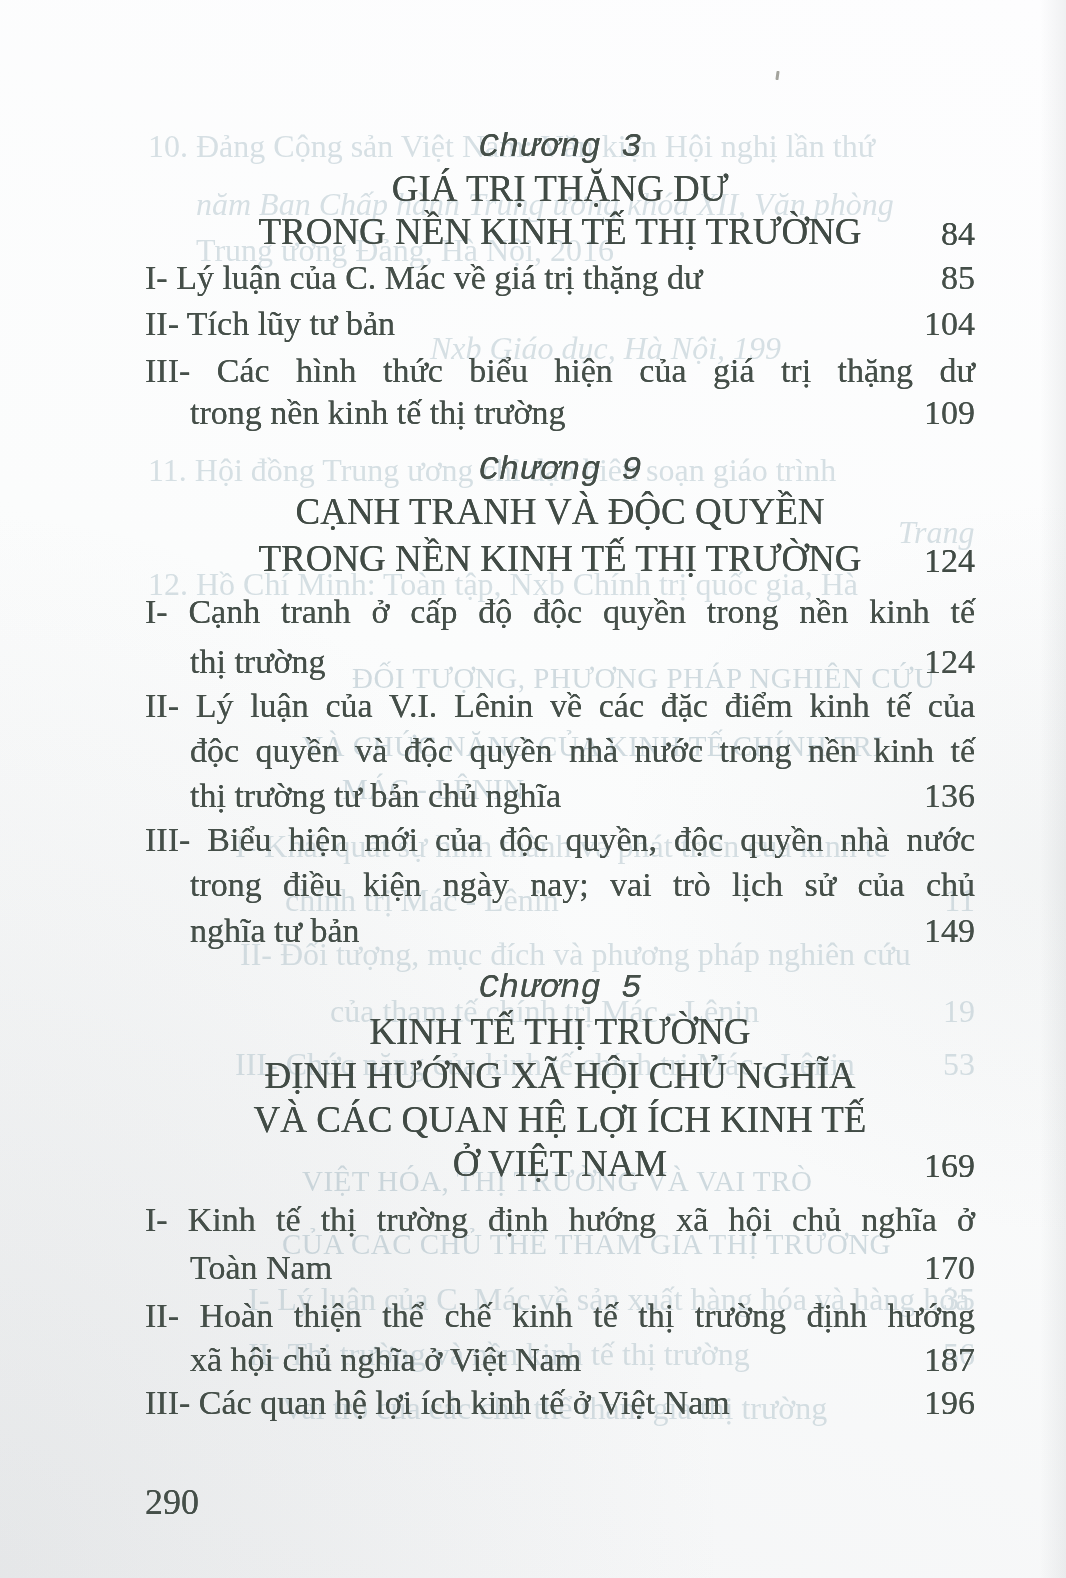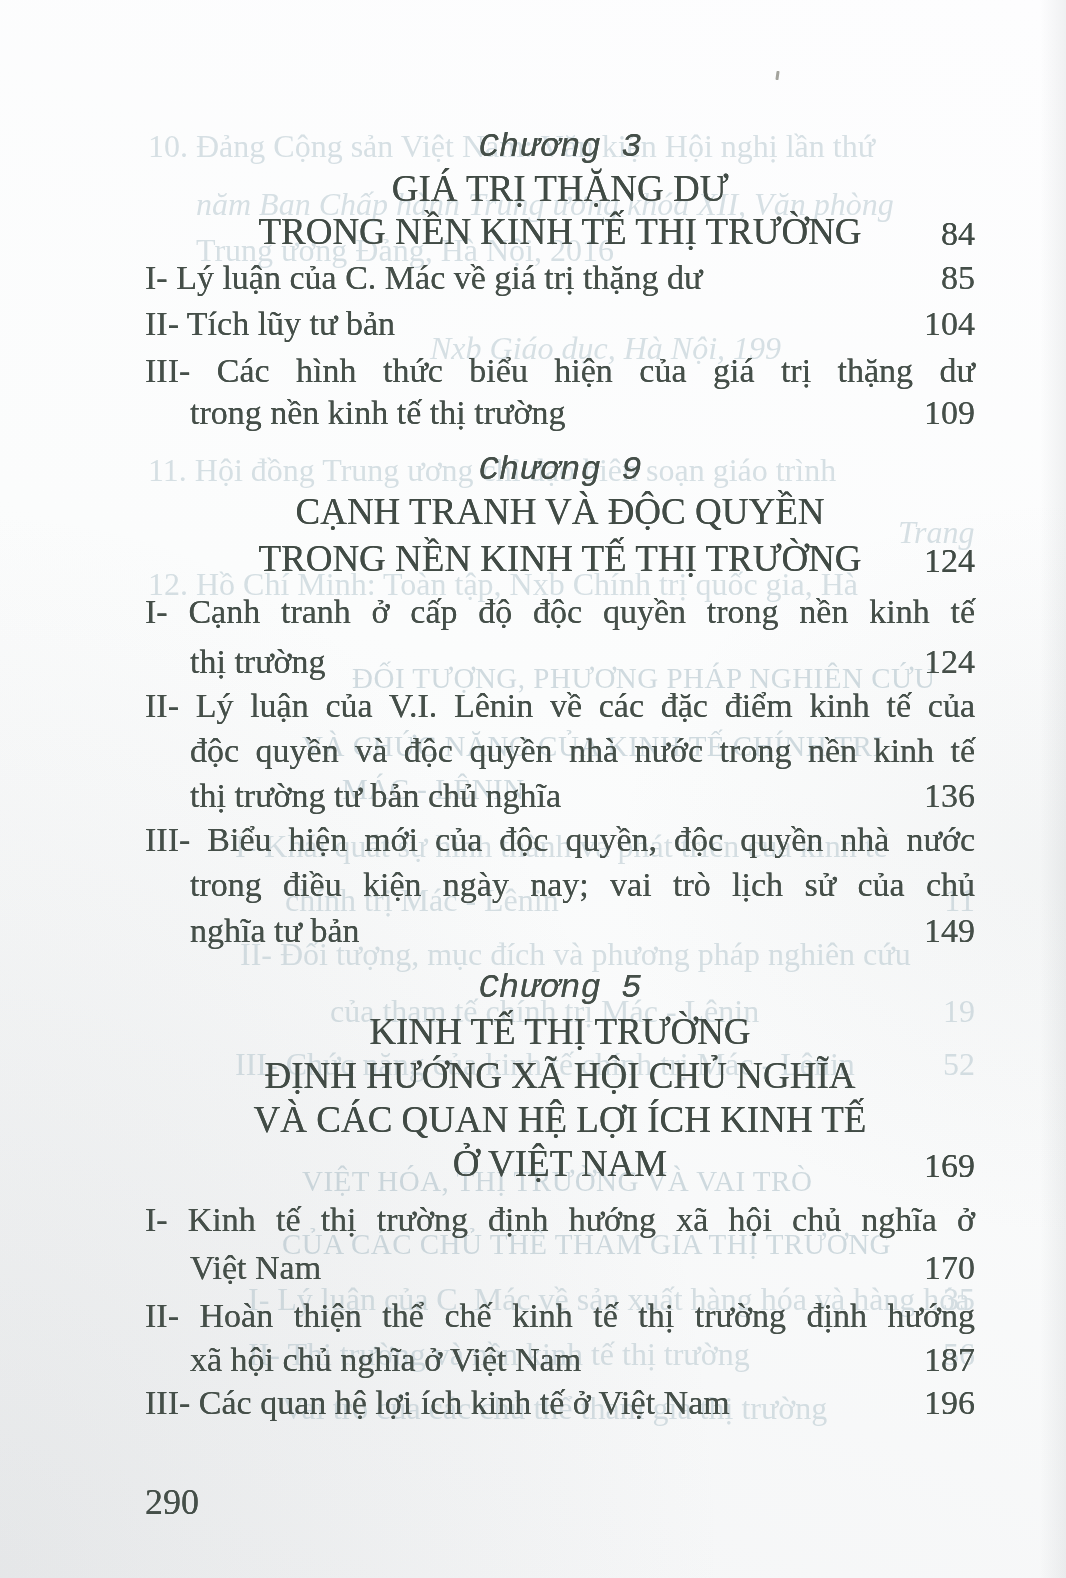--- a/index.html
+++ b/index.html
@@ -79,21 +79,21 @@
     <div class="gline" style="top:452px;left:148px;"><span>11. Hội đồng Trung ương chỉ đạo biên soạn giáo trình</span></div>
     <div class="gline ital" style="top:514px;left:898px;"><span>Trang</span></div>
     <div class="gline" style="top:566px;left:148px;"><span>12. Hồ Chí Minh: Toàn tập, Nxb Chính trị quốc gia, Hà</span></div>
     <div class="gline caps" style="top:728px;left:302px;"><span>VÀ CHỨC NĂNG CỦA KINH TẾ CHÍNH TRỊ</span></div>
     <div class="gline caps" style="top:660px;left:352px;"><span>ĐỐI TƯỢNG, PHƯƠNG PHÁP NGHIÊN CỨU</span></div>
     <div class="gline caps" style="top:771px;left:342px;"><span>MÁC - LÊNIN</span></div>
     <div class="gline" style="top:828px;left:235px;"><span>I- Khái quát sự hình thành và phát triển của kinh tế</span></div>
     <div class="gline" style="top:882px;left:285px;width:690px;"><span>chính trị Mác - Lênin</span><span class="gpg">11</span></div>
     <div class="gline" style="top:936px;left:240px;"><span>II- Đối tượng, mục đích và phương pháp nghiên cứu</span></div>
     <div class="gline" style="top:993px;left:330px;width:645px;"><span>của tham tế chính trị Mác - Lênin</span><span class="gpg">19</span></div>
-    <div class="gline" style="top:1046px;left:235px;width:740px;"><span>III- Chức năng của kinh tế chính trị Mác - Lênin</span><span class="gpg">52</span></div>
+    <div class="gline" style="top:1046px;left:235px;width:740px;"><span>III- Chức năng của kinh tế chính trị Mác - Lênin</span><span class="gpg">53</span></div>
     <div class="gline caps" style="top:1163px;left:302px;"><span>VIỆT HÓA, THỊ TRƯỜNG VÀ VAI TRÒ</span></div>
     <div class="gline caps" style="top:1226px;left:282px;"><span>CỦA CÁC CHỦ THỂ THAM GIA THỊ TRƯỜNG</span></div>
     <div class="gline" style="top:1281px;left:248px;width:727px;"><span>I- Lý luận của C. Mác về sản xuất hàng hóa và hàng hóa</span><span class="gpg">35</span></div>
     <div class="gline" style="top:1336px;left:248px;width:727px;"><span>II- Thị trường và nền kinh tế thị trường</span><span class="gpg">56</span></div>
     <div class="gline" style="top:1390px;left:282px;"><span>Vai trò của các chủ thể tham gia thị trường</span></div>
   </div>
 
   <div class="stray-mark"></div>
 
   <div class="chlabel" style="top:128px;">Chương 3</div>
@@ -124,20 +124,20 @@
 
   <div class="chlabel" style="top:969px;">Chương 5</div>
   <div class="head" style="top:1011px;"><span>KINH TẾ THỊ TRƯỜNG</span></div>
   <div class="head" style="top:1055px;"><span>ĐỊNH HƯỚNG XÃ HỘI CHỦ NGHĨA</span></div>
   <div class="head" style="top:1099px;"><span>VÀ CÁC QUAN HỆ LỢI ÍCH KINH TẾ</span></div>
   <div class="head" style="top:1143px;">
     <span>Ở VIỆT NAM</span>
     <span class="pg">169</span>
   </div>
   <div class="row justify" style="top:1200px;"><span>I- Kinh tế thị trường định hướng xã hội chủ nghĩa ở</span></div>
-  <div class="row indent" style="top:1248px;"><span>Việt Nam</span><span class="pg">170</span></div>
+  <div class="row indent" style="top:1248px;"><span>Toàn Nam</span><span class="pg">170</span></div>
   <div class="row justify" style="top:1296px;"><span>II- Hoàn thiện thể chế kinh tế thị trường định hướng</span></div>
   <div class="row indent" style="top:1340px;"><span>xã hội chủ nghĩa ở Việt Nam</span><span class="pg">187</span></div>
   <div class="row" style="top:1383px;"><span>III- Các quan hệ lợi ích kinh tế ở Việt Nam</span><span class="pg">196</span></div>
 
   <div class="footer-num">290</div>
 
 </div>
 
 </body></html>

